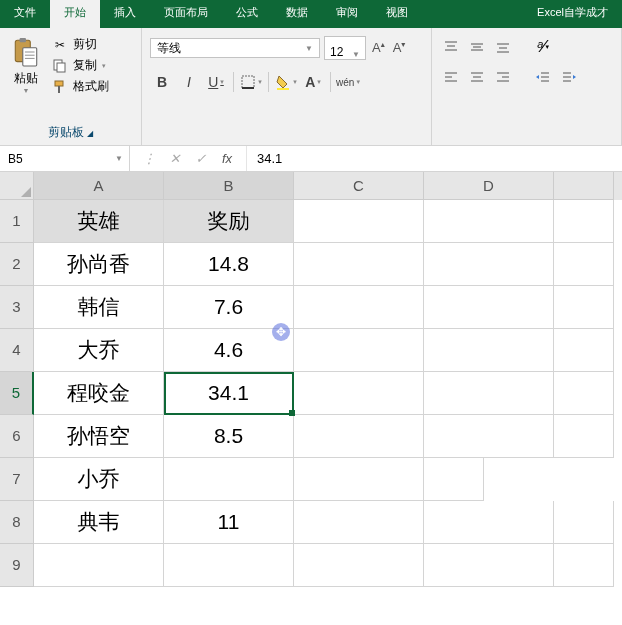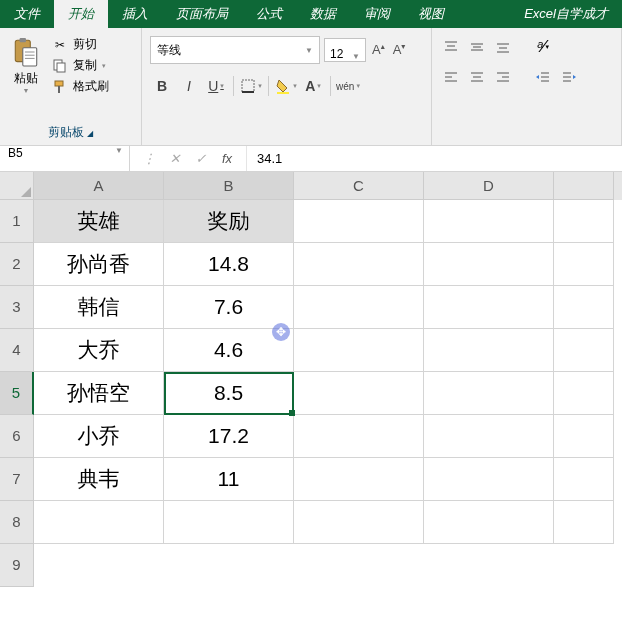--- a/index.html
+++ b/index.html
@@ -1,19 +1,19 @@
 <!DOCTYPE html>
 <html><head>
 <meta charset="utf-8">
 <style>
 * { box-sizing: border-box; margin: 0; padding: 0; font-family: "Microsoft YaHei", sans-serif; }
 body { background: #fff; width: 622px; height: 625px; overflow: hidden; }
 
 
-.ribbon-tabs { background: #0e6837; display: flex; height: 28px; color: #fff; font-size: 13px; font-style: italic; }
+.ribbon-tabs { background: #0e6837; display: flex; height: 28px; color: #fff; font-size: 11px; }
 .ribbon-tab { padding: 5px 14px; cursor: pointer; }
 .ribbon-tab.active { background: #f1f1f1; color: #0e6837; }
 .ribbon-help { margin-left: auto; padding: 5px 14px; }
 
 
 .ribbon { background: #f1f1f1; height: 118px; display: flex; border-bottom: 1px solid #d4d4d4; }
 .ribbon-group { border-right: 1px solid #d4d4d4; padding: 4px 6px 0 6px; display: flex; flex-direction: column; }
 .group-label { text-align: center; font-size: 12px; color: #0c4a6e; margin-top: auto; padding: 3px 0 4px; }
 .group-label .tri { font-size: 8px; margin-left: 3px; }
 
@@ -24,40 +24,40 @@
 .paste-icon { width: 28px; height: 32px; display: flex; align-items: center; justify-content: center; }
 .paste-icon svg { width: 26px; height: 30px; }
 .paste-label { font-size: 12px; margin-top: 2px; }
 .clip-side { display: flex; flex-direction: column; gap: 4px; font-size: 12px; padding-top: 4px; }
 .clip-item { display: flex; align-items: center; gap: 5px; }
 .clip-item .ic { width: 16px; height: 16px; display: inline-flex; align-items: center; justify-content: center; }
 
 
 .g-font { width: 290px; }
 .font-row1 { display: flex; gap: 4px; align-items: center; padding: 4px 2px; }
-.font-name { border: 1px solid #c3c3c3; background: #fff; height: 28px; width: 170px; font-size: 12px; padding: 0 6px; display: flex; align-items: center; justify-content: space-between; }
+.font-name { border: 1px solid #c3c3c3; background: #fff; height: 20px; width: 170px; font-size: 12px; padding: 0 6px; display: flex; align-items: center; justify-content: space-between; }
 .font-size { border: 1px solid #c3c3c3; background: #fff; height: 24px; width: 42px; font-size: 12px; padding: 0 5px; display: flex; align-items: flex-end; justify-content: space-between; }
 .aa { font-size: 13px; color: #555; padding: 0 2px; }
 .font-row2 { display: flex; gap: 3px; align-items: center; padding: 6px 2px; }
 .fbtn { width: 24px; height: 24px; display: flex; align-items: center; justify-content: center; font-size: 14px; color: #444; }
 .fbtn.bold { font-weight: bold; }
 .fbtn.ital { font-style: italic; }
 .fbtn.under { text-decoration: underline; }
 .fbtn .dd { font-size: 7px; margin-left: 2px; color: #888; }
 .sep { width: 1px; height: 20px; background: #ccc; margin: 0 2px; }
 .border-btn, .fill-btn, .color-btn, .wen-btn { display: flex; align-items: center; }
 
 
 .g-align { flex: 1; }
 .align-r1, .align-r2 { display: flex; gap: 4px; padding: 4px 2px; }
 .abtn { width: 22px; height: 22px; display: flex; align-items: center; justify-content: center; }
 
 
 .formula-bar { display: flex; height: 26px; border-bottom: 1px solid #d4d4d4; background: #fff; }
-.name-box { width: 130px; border-right: 1px solid #d4d4d4; display: flex; align-items: flex-start; }
+.name-box { width: 130px; border-right: 1px solid #d4d4d4; display: flex; align-items: center; }
 .name-box input { border: none; width: 100%; padding: 0 8px; font-size: 12px; outline: none; }
 .name-box .dd { font-size: 8px; color: #888; padding-right: 6px; }
 .fb-btns { display: flex; align-items: center; gap: 0; padding: 0 6px; }
 .fb-btn { width: 26px; text-align: center; color: #aaa; font-size: 13px; font-style: italic; }
 .fb-btn.fx { color: #555; font-style: italic; }
 .fb-input { flex: 1; padding: 0 10px; display: flex; align-items: center; font-size: 13px; border-left: 1px solid #e5e5e5; }
 
 
 .grid { font-size: 20px; }
 .col-headers { display: flex; height: 28px; background: #e6e6e6; }
@@ -330,30 +330,36 @@
           <div class="cell cD"></div>
           <div class="cell cE"></div>
         </div>
         <div class="row r4">
           <div class="cell cA">大乔</div>
           <div class="cell cB">4.6</div>
           <div class="cell cC"></div>
           <div class="cell cD"></div>
           <div class="cell cE"></div>
         </div>
+        <div class="row r5">
+          <div class="cell cA">程咬金</div>
+          <div class="cell cB">34.1</div>
+          <div class="cell cC"></div>
+          <div class="cell cD"></div>
+          <div class="cell cE"></div>
+        </div>
         <div class="row r6">
           <div class="cell cA">孙悟空</div>
           <div class="cell cB">8.5</div>
           <div class="cell cC"></div>
           <div class="cell cD"></div>
           <div class="cell cE"></div>
         </div>
         <div class="row r7">
           <div class="cell cA">小乔</div>
-          <div class="cell cB">17.2</div>
           <div class="cell cC"></div>
           <div class="cell cD"></div>
           <div class="cell cE"></div>
         </div>
         <div class="row r8">
           <div class="cell cA">典韦</div>
           <div class="cell cB">11</div>
           <div class="cell cC"></div>
           <div class="cell cD"></div>
           <div class="cell cE"></div>

